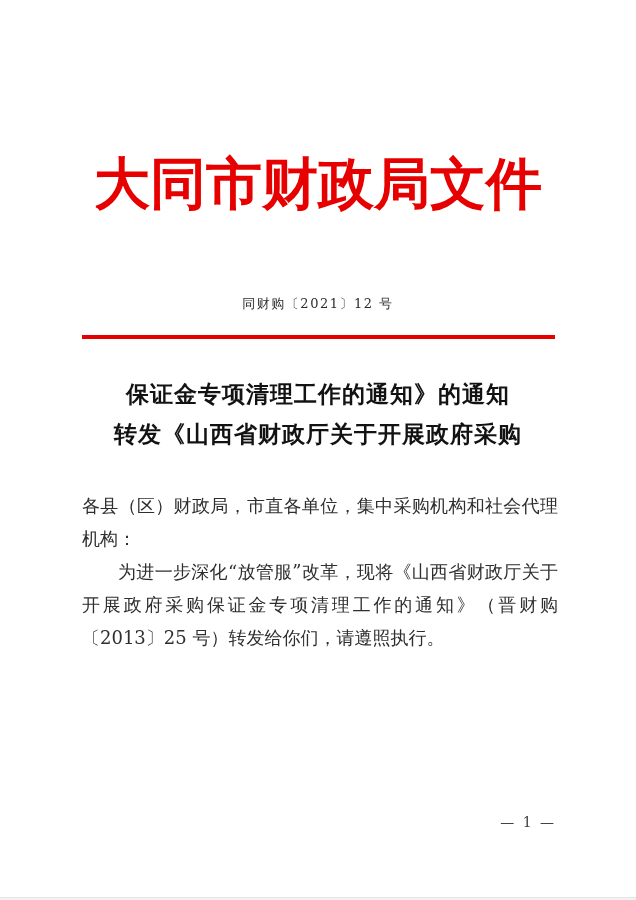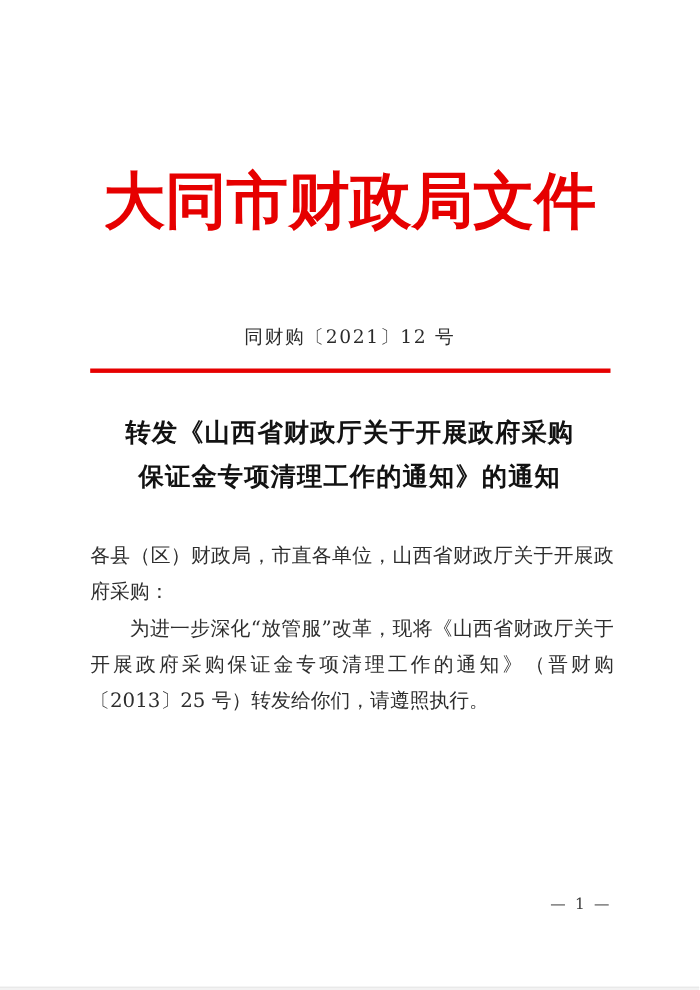--- a/index.html
+++ b/index.html
@@ -24,21 +24,21 @@
     letter-spacing: 0px;
     line-height: 1.2;
     white-space: nowrap;
   }
   .doc-number {
     position: absolute;
     top: 295px;
     left: 0;
     width: 100%;
     text-align: center;
-    font-size: 17px;
+    font-size: 13px;
     color: #2b2b2b;
     letter-spacing: 1.5px;
   }
   .red-line {
     position: absolute;
     top: 335px;
     left: 82px;
     width: 473px;
     height: 4px;
   }
@@ -91,26 +91,26 @@
 
 <div class="page">
 
   <div class="agency-header" style="color: rgb(230, 0, 0);">大同市财政局文件</div>
 
   <div class="doc-number">同财购〔2021〕12 号</div>
 
   <div class="red-line" style="background: rgb(230, 0, 0);"></div>
 
   <div class="doc-title">
+    <div>保证金专项清理工作的通知》的通知</div>
     <div>转发《山西省财政厅关于开展政府采购</div>
-    <div>保证金专项清理工作的通知》的通知</div>
   </div>
 
   <div class="body-text">
-    <p>各县（区）财政局，市直各单位，山西省财政厅关于开展政府采购：</p>
+    <p>各县（区）财政局，市直各单位，集中采购机构和社会代理机构：</p>
     <p class="indent">为进一步深化“放管服”改革，现将《山西省财政厅关于开展政府采购保证金专项清理工作的通知》（晋财购〔2013〕25 号）转发给你们，请遵照执行。</p>
   </div>
 
   <div class="page-number">— 1 —</div>
 
   <div class="bottom-edge"></div>
 
 </div>
 
 </body></html>

